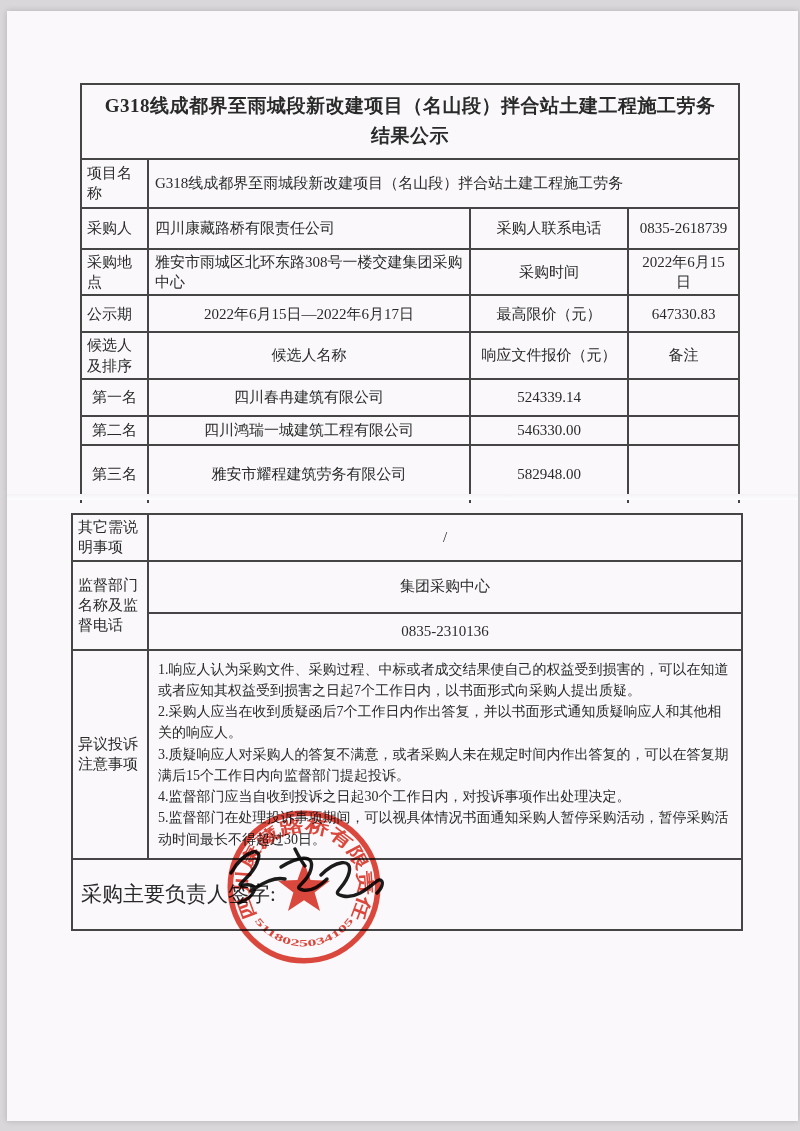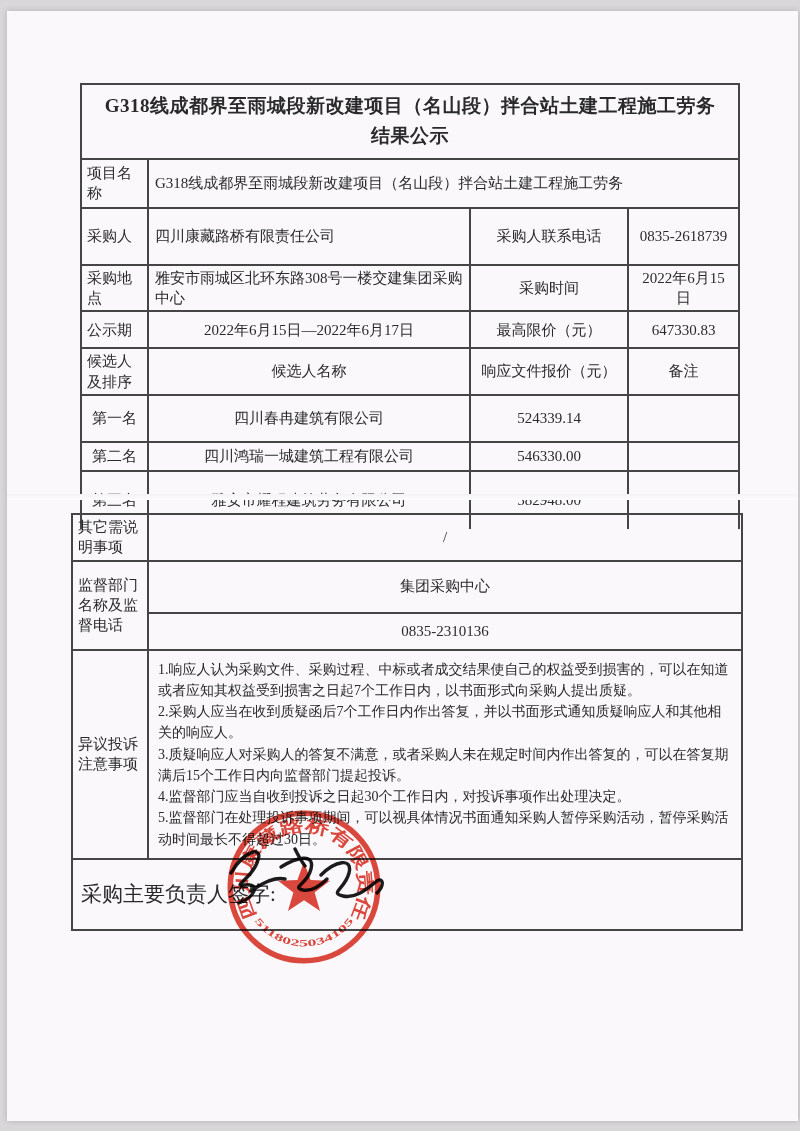--- a/index.html
+++ b/index.html
@@ -55,21 +55,21 @@
         <tr style="height:71px">
       <td colspan="4" class="title-cell">
         <span>G318线成都界至雨城段新改建项目（名山段）拌合站土建工程施工劳务</span><br>
         <span>结果公示</span>
       </td>
     </tr>
     <tr style="height:49px">
       <td class="lbl">项目名称</td>
       <td colspan="3">G318线成都界至雨城段新改建项目（名山段）拌合站土建工程施工劳务</td>
     </tr>
-    <tr style="height:57px">
+    <tr style="height:41px">
       <td class="lbl">采购人</td>
       <td>四川康藏路桥有限责任公司</td>
       <td class="c">采购人联系电话</td>
       <td class="c">0835-2618739</td>
     </tr>
     <tr style="height:45px">
       <td class="lbl">采购地点</td>
       <td>雅安市雨城区北环东路308号一楼交建集团采购中心</td>
       <td class="c">采购时间</td>
       <td class="c">2022年6月15日</td>
@@ -79,21 +79,21 @@
       <td class="c">2022年6月15日—2022年6月17日</td>
       <td class="c">最高限价（元）</td>
       <td class="c">647330.83</td>
     </tr>
     <tr style="height:45px">
       <td class="lbl">候选人及排序</td>
       <td class="c">候选人名称</td>
       <td class="c">响应文件报价（元）</td>
       <td class="c">备注</td>
     </tr>
-    <tr style="height:47px">
+    <tr style="height:37px">
       <td class="c">第一名</td>
       <td class="c">四川春冉建筑有限公司</td>
       <td class="c">524339.14</td>
       <td class="c"></td>
     </tr>
     <tr style="height:29px">
       <td class="c">第二名</td>
       <td class="c">四川鸿瑞一城建筑工程有限公司</td>
       <td class="c">546330.00</td>
       <td class="c"></td>

